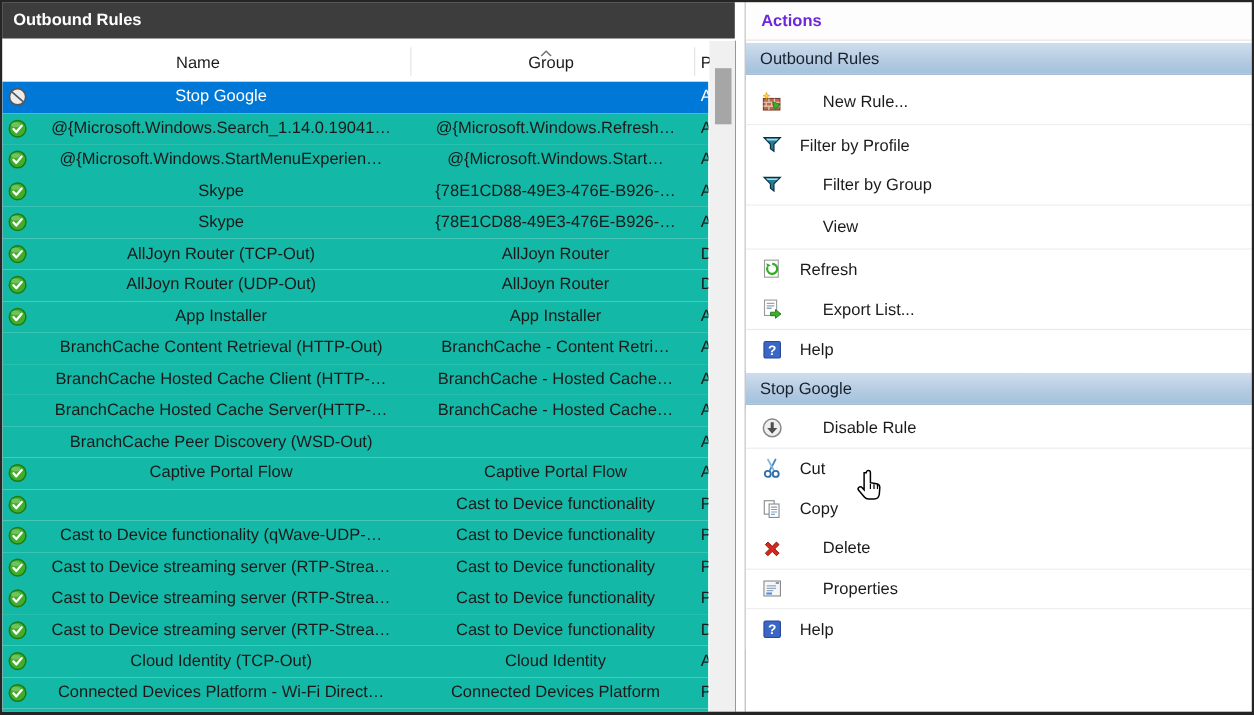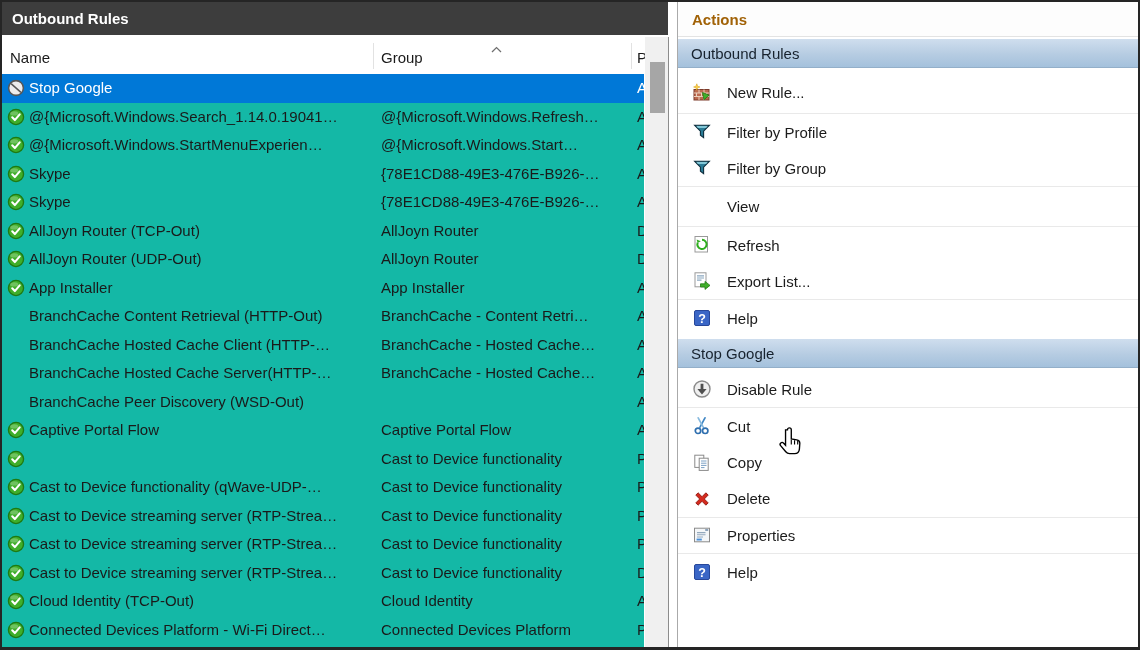--- a/index.html
+++ b/index.html
@@ -8,21 +8,21 @@
 
   
   .b-top    { position:absolute; left:0; top:0; width:1140px; height:2px; background:#252525; z-index:5;}
   .b-left   { position:absolute; left:0; top:0; width:2px; height:650px; background:#252525; z-index:5;}
   .b-bottom { position:absolute; left:0; top:647px; width:1140px; height:3px; background:#252525; z-index:5;}
   .b-right  { position:absolute; left:1138px; top:0; width:2px; height:650px; background:#252525; z-index:5;}
 
   
   .left-header { position:absolute; left:2px; top:2px; width:666px; height:33px; background:#3d3d3d;
                  color:#fff; font-size:15px; font-weight:bold; line-height:33px; padding-left:10px; }
-  .list-area { position:absolute; left:2px; top:37px; width:667px; height:610px; background:#fff; overflow:hidden; border-right:1px solid #8c8c8c; }
+  .list-area { position:absolute; left:2px; top:37px; width:667px; height:610px; background:#fff; overflow:hidden; border-right:1px solid #8c8c8c;text-align:center; }
 
   .col-headers { position:absolute; left:0; top:0; width:642px; height:36px; background:#fff; }
   .col-label { position:absolute; top:0; height:36px; line-height:42px; font-size:15px; color:#1a1a1a; white-space:nowrap; overflow:hidden; }
   .col-name   { left:8px;   width:340px; }
   .col-group  { left:379px; width:240px; }
   .col-profile{ left:635px; width:10px;  }
   .col-sep { position:absolute; top:6px; width:1px; height:26px; background:#e2e2e2; }
   .sort-glyph { position:absolute; left:488px; top:3px; }
 
   .rows { position:absolute; left:0; top:37px; width:642px; height:573px; overflow:hidden; }
@@ -37,30 +37,30 @@
   .c-profile { left:635px; width:10px; }
 
   .scroll-track { position:absolute; left:643px; top:0; width:24px; height:610px; background:#f0f0f0; }
   .scroll-thumb { position:absolute; left:5px; top:25px; width:15px; height:51px; background:#a6a6a6; }
 
   
   .panel-divider { position:absolute; left:677px; top:2px; width:1px; height:645px; background:#aaaaaa; }
 
   
   .actions-panel { position:absolute; left:678px; top:2px; width:460px; height:645px; background:#fff; }
-  .actions-title { height:35px; line-height:35px; font-size:15px; font-weight:bold; color:#a16207;
+  .actions-title { height:35px; line-height:35px; font-size:15px; font-weight:bold; color:#6d28d9;
                    padding-left:14px; background:#fdfdfd; border-bottom:1px solid #e3e3e3; }
   .section-header { height:29px; line-height:29px; font-size:15px; color:#17222e; padding-left:13px;
                     margin-top:2px; background:linear-gradient(180deg,#cfdeee 0%,#b6cce2 55%,#a4c1dc 100%);
                     border-bottom:1px solid #93afc9; }
   .items { padding-top:4px; }
   .action-item { display:flex; align-items:center; height:36.5px; padding-left:14px; background:#fff; cursor:default; }
   .action-item.tall { height:42px; }
   .action-item.vtall { height:40px; }
-  .action-item.sep { border-bottom:1px solid #e9e9e9; }
+  .action-item.sep { border-bottom:1px solid #e9e9e9;gap:21px; }
   .action-item .aic { width:20px; height:20px; flex:0 0 20px; }
   .action-item .albl { margin-left:15px; font-size:15px; color:#1b1b1b; white-space:nowrap; }
 
   .cursor { position:absolute; left:777px; top:426px; width:27px; height:32px; z-index:9; }
 </style>
 </head>
 <body>
 
 <div class="window">
   <div class="b-top"></div>

